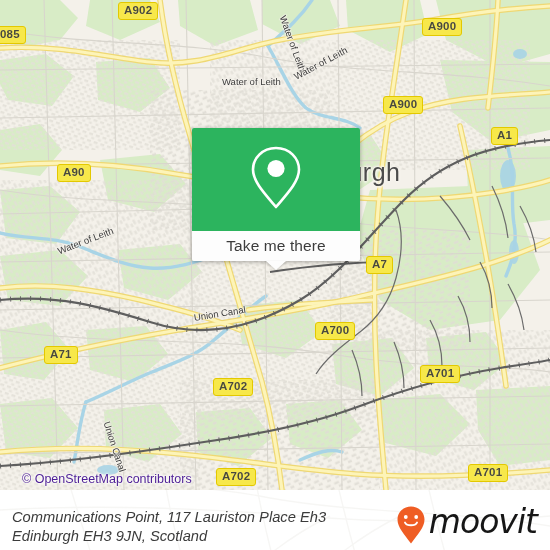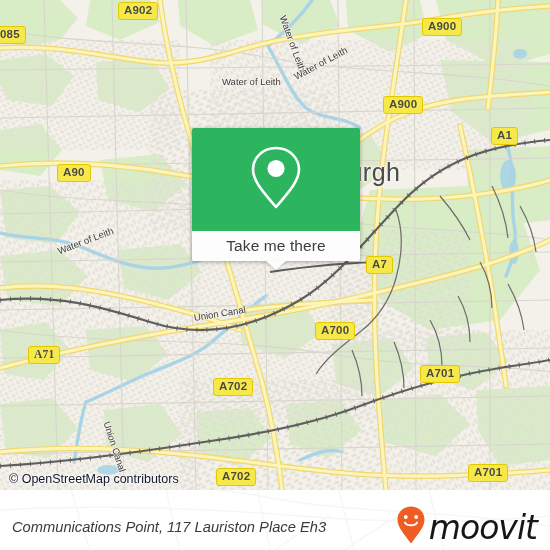--- a/index.html
+++ b/index.html
@@ -90,21 +90,21 @@
     filter:drop-shadow(0 1px 1px rgba(0,0,0,.18));
   }
 
   
   .attrib{
     position:absolute;left:0;bottom:0;height:22px;width:100%;
     display:flex;align-items:center;
     z-index:30;
   }
   .attrib-text{
-    color:#0f172a;font-size:12.5px;padding-left:9px;
+    color:#4c1d95;font-size:12.5px;padding-left:22px;
     font-family:"Liberation Sans", sans-serif;
     text-shadow:0 0 2px #fff,0 0 3px #fff,0 0 4px #fff;
   }
 
   
   .footer{
     position:absolute;left:0;top:490px;width:550px;height:74px;
     background:#ffffff;overflow:hidden;font-style:italic;
   }
   .footer-watermark{position:absolute;left:0;top:-40px;opacity:.55;}
@@ -114,21 +114,21 @@
   }
   .addr{
     padding-left:12px;
     color:#3b3b3b;
     font-size:14.7px;
     line-height:19px;
     font-family:"Liberation Sans", sans-serif;
     max-width:400px;
   }
   .brand{
-    display:flex;align-items:center;padding-right:13px;gap:3px;
+    display:flex;padding-right:13px;gap:3px;
   }
   .brand-word{
     color:#161616;font-size:33px;line-height:33px;
     letter-spacing:-1px;
     font-family:"DejaVu Sans", sans-serif;
     font-weight:400;
   }
 </style>
 </head>
 <body>
@@ -302,21 +302,21 @@
     <div class="citylabel" style="left:334px;top:158px;">burgh</div>
 
     <div class="shield" style="left:-6px;top:26px;">085</div>
     <div class="shield" style="left:118px;top:2px;">A902</div>
     <div class="shield" style="left:383px;top:96px;">A900</div>
     <div class="shield" style="left:422px;top:18px;">A900</div>
     <div class="shield" style="left:467px;top:127px;margin-left:24px;">A1</div>
     <div class="shield" style="left:57px;top:164px;">A90</div>
     <div class="shield" style="left:366px;top:240px;margin-top:16px;">A7</div>
     <div class="shield" style="left:315px;top:322px;">A700</div>
-    <div class="shield" style="left:28px;top:346px;font-family:Liberation Serif, serif;">A71</div>
+    <div class="shield" style="left:44px;top:346px;">A71</div>
     <div class="shield" style="left:213px;top:378px;">A702</div>
     <div class="shield" style="left:420px;top:365px;">A701</div>
     <div class="shield" style="left:216px;top:468px;">A702</div>
     <div class="shield" style="left:468px;top:464px;">A701</div>
 
     <div class="attrib">
       <span class="attrib-text">© OpenStreetMap contributors</span>
     </div>
 
     <div class="popup">
@@ -347,20 +347,21 @@
         <path d="M420,0 C430,46 442,96 456,140"></path>
         <path d="M0,60 C100,54 200,58 300,66 C400,74 480,72 550,66"></path>
         <path d="M0,20 C90,36 180,30 270,48 C360,64 450,60 550,76"></path>
         <path d="M230,140 C260,110 290,86 330,66"></path>
         <path d="M300,140 C330,110 360,86 400,66"></path>
       </g>
     </svg>
     <div class="footer-inner">
       <div class="addr">
         <div>Communications Point, 117 Lauriston Place Eh3</div>
+        <div>Edinburgh EH3 9JN, Scotland</div>
       </div>
       <div class="brand">
         <span>
           <svg width="30" height="40" viewBox="0 0 30 40">
             <path d="M15,1.5 C7.3,1.5 1.5,7.3 1.5,14.6 C1.5,22.6 8.4,29.6 15,38.5 C21.6,29.6 28.5,22.6 28.5,14.6 C28.5,7.3 22.7,1.5 15,1.5 Z" fill="#ef5d24"></path>
             <circle cx="9.8" cy="12" r="1.9" fill="#ffffff"></circle>
             <circle cx="20.2" cy="12" r="1.9" fill="#ffffff"></circle>
             <path d="M9,17.6 C11,21.2 19,21.2 21,17.6" fill="none" stroke="#ffffff" stroke-width="1.9" stroke-linecap="round"></path>
           </svg>
         </span>

